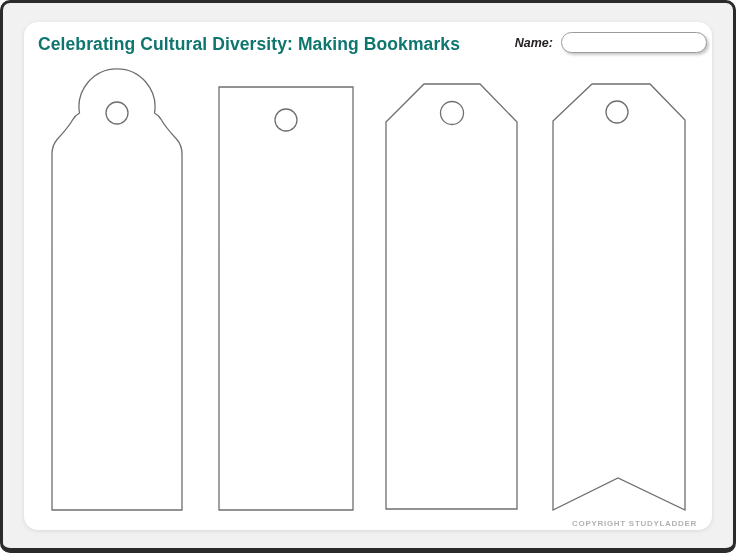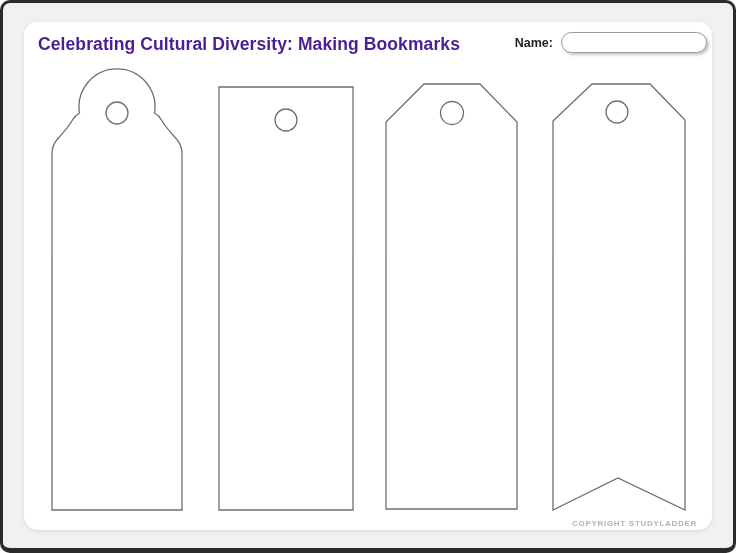--- a/index.html
+++ b/index.html
@@ -22,29 +22,29 @@
   .card{
     position:absolute;left:21px;top:19px;
     width:688px;height:508px;
     background:#ffffff;
     border-radius:14px;
     box-shadow:0 1px 4px rgba(0,0,0,0.10);
   }
   .page-title{
     position:absolute;left:14px;top:12px;
     font-size:17.5px;font-weight:700;
-    color:#4c1d95;letter-spacing:0.1px;
+    color:#0f766e;letter-spacing:0.1px;
     white-space:nowrap;
   }
   .name-row{
     position:absolute;right:5px;top:10px;
     display:flex;align-items:center;gap:8px;
   }
   .name-label{
-    font-size:12.5px;font-weight:700;color:#231f20;
+    font-size:12.5px;font-weight:700;color:#231f20;font-style:italic;
   }
   .name-input{
     width:146px;height:21px;
     border:1.5px solid #9b9b9b;
     border-radius:11px;
     background:#fff;
     box-shadow:2px 2px 3px rgba(0,0,0,0.22);
     outline:none;
     padding:0 9px;
     font-family:"Liberation Sans", sans-serif;

